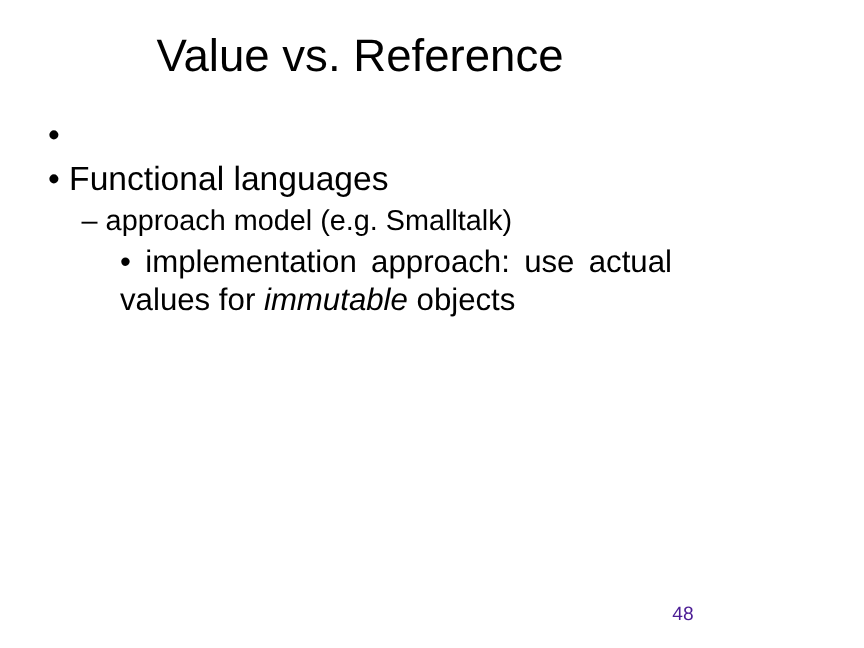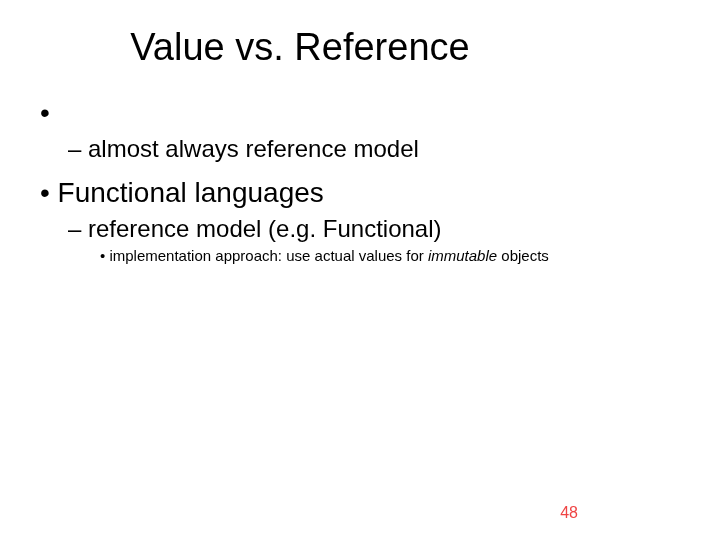--- a/index.html
+++ b/index.html
@@ -49,50 +49,47 @@
   }
   ul.level2 > li::before {
     content: "– ";
   }
   ul.level3 {
     list-style: none;
     padding-left: 32px;
     margin: 4px 0 8px 0;
   }
   ul.level3 > li {
-    font-size: 15px;
+    font-size: 26px;
     text-align: justify;
   }
   ul.level3 > li::before {
     content: "• ";
   }
   .ital { font-style: italic; }
   .pagenum {
     position: absolute;
     right: 22px;
     bottom: 18px;
     font-size: 16px;
-    color: #ef4444;
+    color: #4c1d95;
   }
 </style>
 </head>
 <body>
 
 <div class="slide">
   <div class="title">Value vs. Reference</div>
 
   <ul class="level1">
     <li>
-      <ul class="level2">
-        <li><span>almost always reference model</span></li>
-      </ul>
     </li>
     <li><span>Functional languages</span>
       <ul class="level2">
-        <li><span>reference model (e.g. Functional)</span>
+        <li><span>approach model (e.g. Smalltalk)</span>
           <ul class="level3">
             <li><span>implementation approach: use actual values for </span><span class="ital">immutable</span><span> objects</span></li>
           </ul>
         </li>
       </ul>
     </li>
   </ul>
 
   <div class="pagenum">48</div>
 </div>

